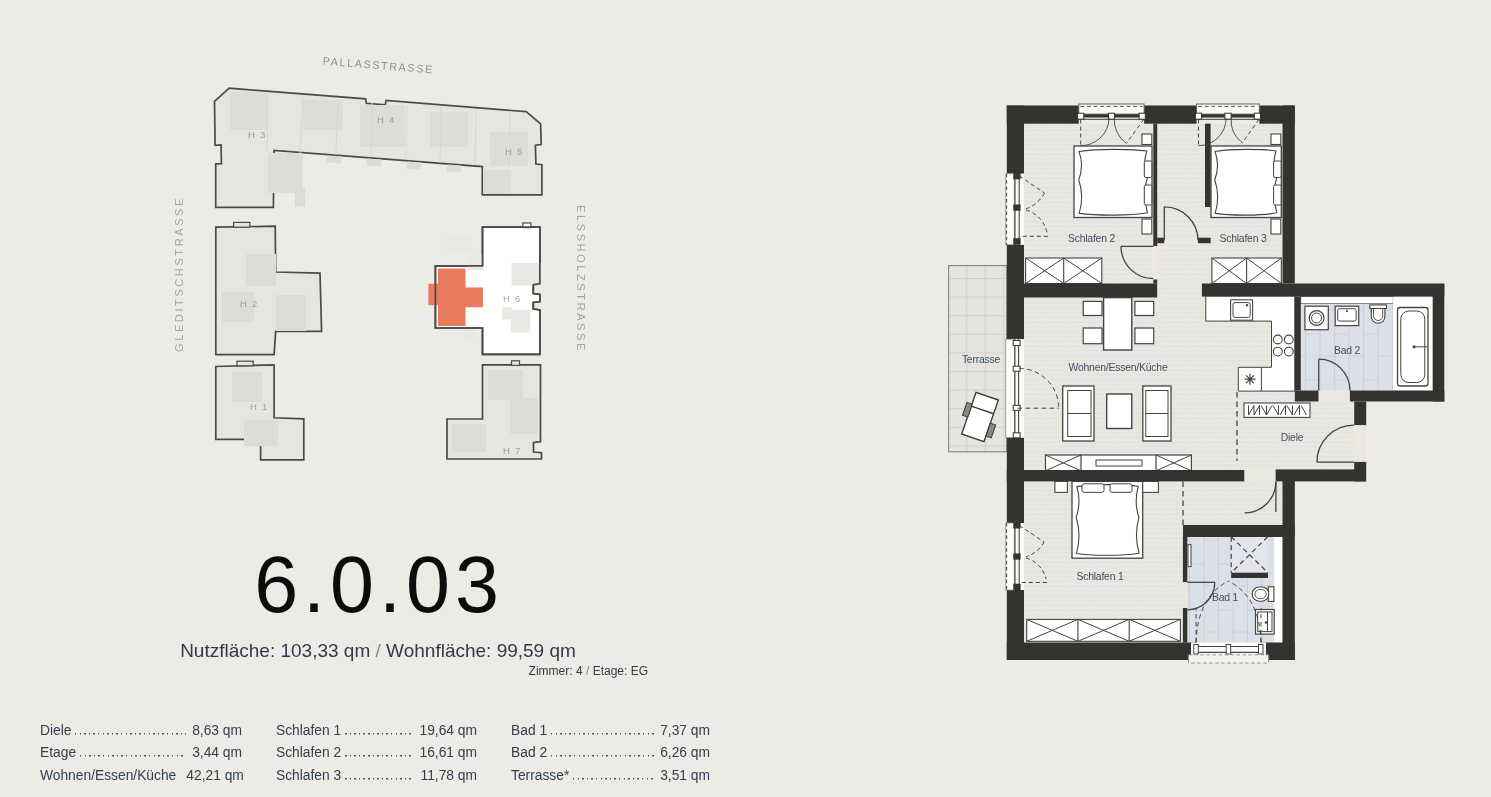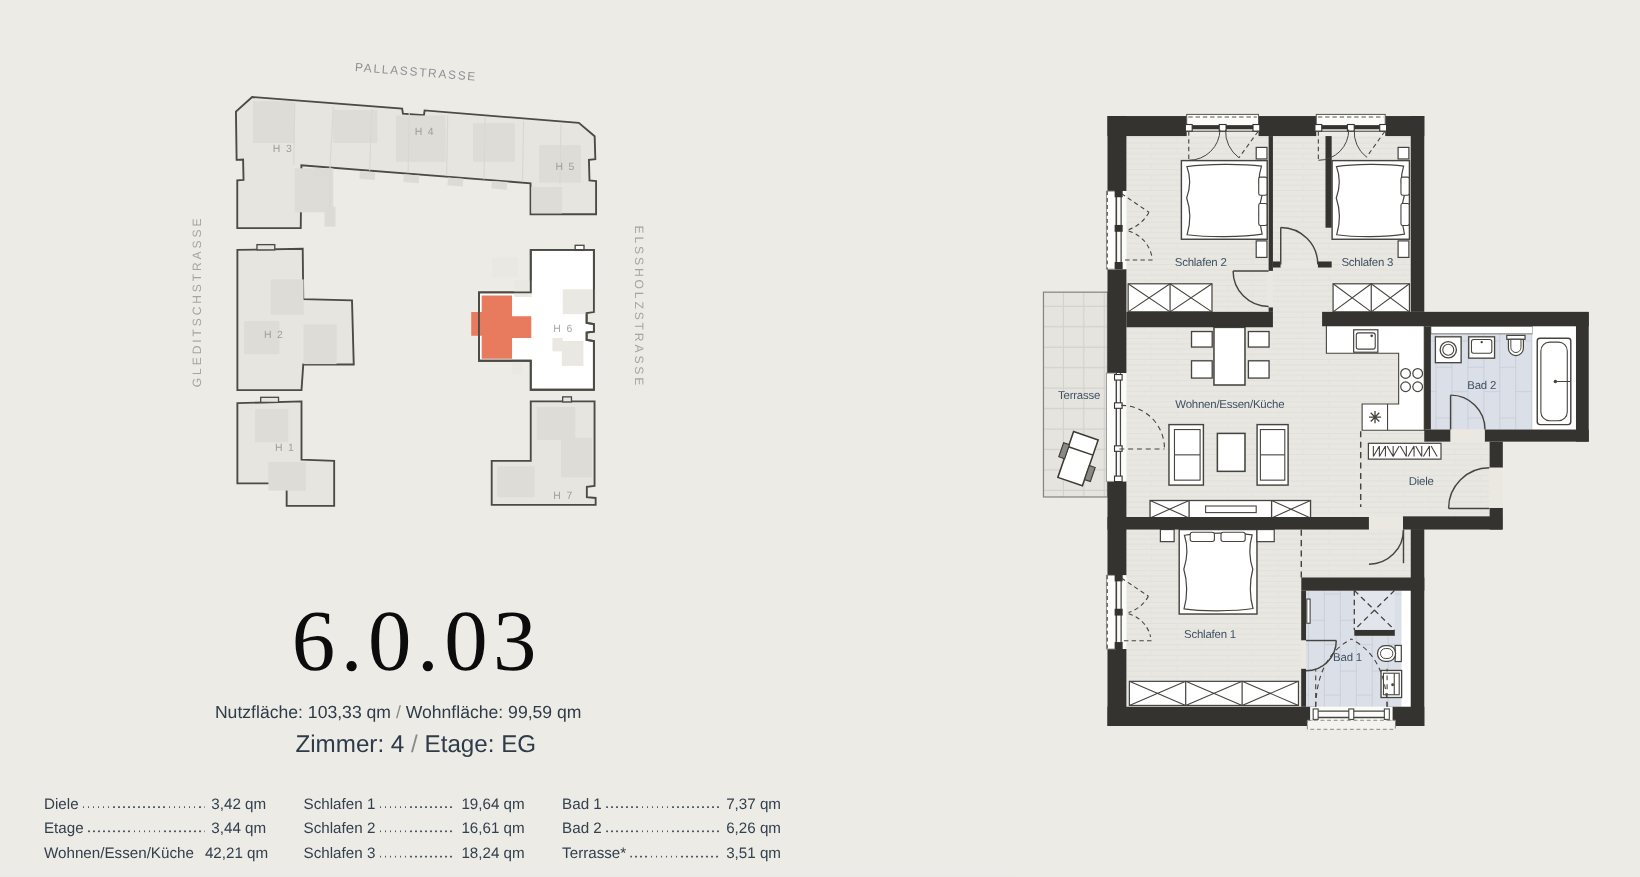--- a/index.html
+++ b/index.html
@@ -1,23 +1,23 @@
 <!DOCTYPE html>
 <html><head><meta charset="utf-8">
 <style>
 html,body{margin:0;padding:0;}
 body{width:1491px;height:797px;background:#ecebe6;position:relative;overflow:hidden;
 font-family:"Liberation Sans",sans-serif;}
 svg text{font-family:"Liberation Sans",sans-serif;}
 .ttl{position:absolute;left:178px;top:539px;width:402px;text-align:center;
-font-family:Liberation Serif, serif;font-size:79px;letter-spacing:5px;color:#0c0c0c;}
-.sub{position:absolute;left:92px;top:640px;width:540px;text-align:center;
-font-size:16px;color:#2e3b49;}
-.sub2{position:absolute;left:108px;top:664px;width:540px;text-align:center;
-font-size:22px;color:#2e3b49;}
+font-family:Liberation Sans, sans-serif;font-size:79px;letter-spacing:5px;color:#0c0c0c;}
+.sub{position:absolute;left:108px;top:640px;width:540px;text-align:center;
+font-size:19px;color:#2e3b49;}
+.sub2{position:absolute;left:108px;top:664px;width:540px;text-align:right;
+font-size:12px;color:#2e3b49;}
 .col{position:absolute;font-size:13.8px;color:#33404e;}
 .row{display:flex;align-items:baseline;height:22.3px;}
 .row .nm{white-space:nowrap;}
 .row .ld{flex:1;margin:0 6px 0 4px;height:11px;background:repeating-linear-gradient(90deg,#4a5866 0 1.5px,transparent 1.5px 4.6px);background-position:0 9px;background-size:100% 1.5px;background-repeat:no-repeat;}
 .row .vl{white-space:nowrap;}
 </style></head>
 <body>
 <svg width="1491" height="797" viewBox="0 0 1491 797">
 <defs>
 <pattern id="wood" width="46" height="9.6" patternUnits="userSpaceOnUse">
@@ -518,21 +518,21 @@
 
 <div class="sub">Nutzfläche: 103,33 qm <span style="color:#8b8b86">/</span> Wohnfläche: 99,59 qm</div>
 
 <div class="sub2">Zimmer: 4 <span style="color:#8b8b86">/</span> Etage: EG</div>
 
 
 <div class="col" style="left:40px;top:723px;width:202px;">
 <div class="row">
       <span class="nm">Diele</span>
       <span class="ld"></span>
-      <span class="vl">3,42 qm</span>
+      <span class="vl">8,63 qm</span>
     </div>
 <div class="row">
       <span class="nm">Etage</span>
       <span class="ld"></span>
       <span class="vl">3,44 qm</span>
     </div>
 <div class="row">
       <span class="nm">Wohnen/Essen/Küche</span>
       <span class="ld"></span>
       <span class="vl">42,21 qm</span>
@@ -546,21 +546,21 @@
       <span class="vl">19,64 qm</span>
     </div>
 <div class="row">
       <span class="nm">Schlafen 2</span>
       <span class="ld"></span>
       <span class="vl">16,61 qm</span>
     </div>
 <div class="row">
       <span class="nm">Schlafen 3</span>
       <span class="ld"></span>
-      <span class="vl">18,24 qm</span>
+      <span class="vl">11,78 qm</span>
     </div>
 </div>
 
 <div class="col" style="left:511px;top:723px;width:199px;">
 <div class="row">
       <span class="nm">Bad 1</span>
       <span class="ld"></span>
       <span class="vl">7,37 qm</span>
     </div>
 <div class="row">

